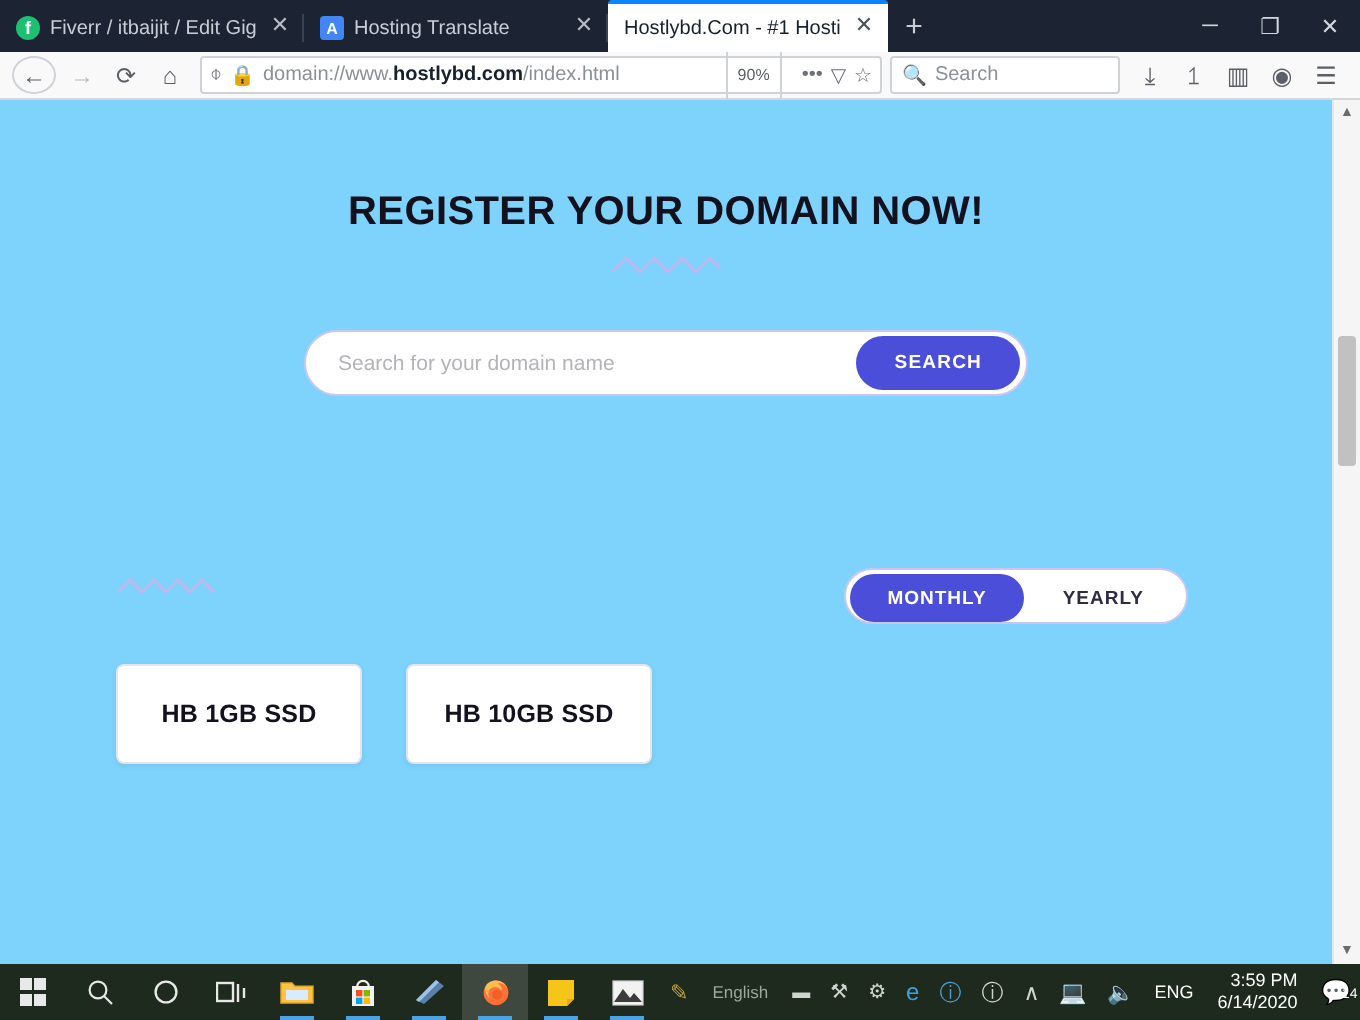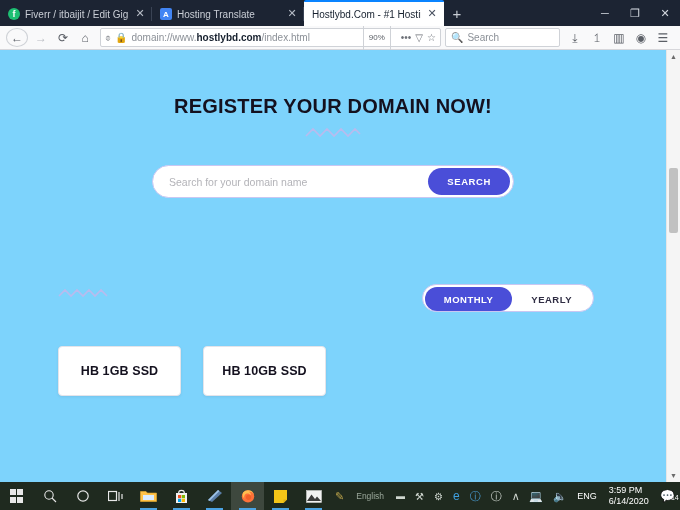--- a/index.html
+++ b/index.html
@@ -149,21 +149,21 @@
     border:1px solid #c9c7f2; border-radius:18px; height:28px;
     display:flex; align-items:flex-start; padding:2px; background:#fff;
   }
   .bt-opt {
     height:24px; border-radius:14px; display:flex; align-items:center;
     justify-content:center; font-size:9.5px; font-weight:bold;
     letter-spacing:0.5px; padding:0 19px; cursor:pointer; color:#2f2d43;
   }
   .bt-opt.active { background:#4a4ed8; color:#fff; }
 
-  .plan-cards { display:flex; gap:22px; margin-top:34px; }
+  .plan-cards { display:flex; gap:22px; margin-top:20px; }
   .plan-card {
     width:123px; height:50px; background:#fff;
     border:1px solid #e4e4ea; border-radius:4px;
     box-shadow:0 1px 3px rgba(20,17,31,0.07);
     display:flex; align-items:center; justify-content:center;
   }
   .plan-card .title {
     font-size:12.5px; font-weight:bold; color:#14111f; letter-spacing:0.1px;
   }
 
@@ -188,21 +188,21 @@
   .win-logo { display:grid; grid-template-columns:6px 6px; grid-template-rows:6px 6px; gap:1.5px;}
   .win-logo span { background:#e8e8e8; display:block; }
 
   .tb-right { margin-left:auto; display:flex; align-items:center; height:28px; padding-right:4px; }
   .tray-item {
     height:28px; display:flex; align-items:center; justify-content:center;
     padding:0 5px; color:#cfd6cf; font-size:11px; cursor:pointer;
   }
   .lang-box { color:#9aa79a; font-size:8.5px; padding:0 7px; text-align:center; line-height:9px;}
   .clock {
-    color:#ffffff; font-size:9px; line-height:11px; text-align:left;
+    color:#ffffff; font-size:9px; line-height:11px; text-align:right;
     padding:0 7px; cursor:pointer;
   }
   .notif {
     color:#ffffff; font-size:12px; padding:0 5px; position:relative; cursor:pointer;
   }
   .notif .badge {
     position:absolute; bottom:2px; right:2px; font-size:7px; color:#fff;
   }
 </style>
 </head>

